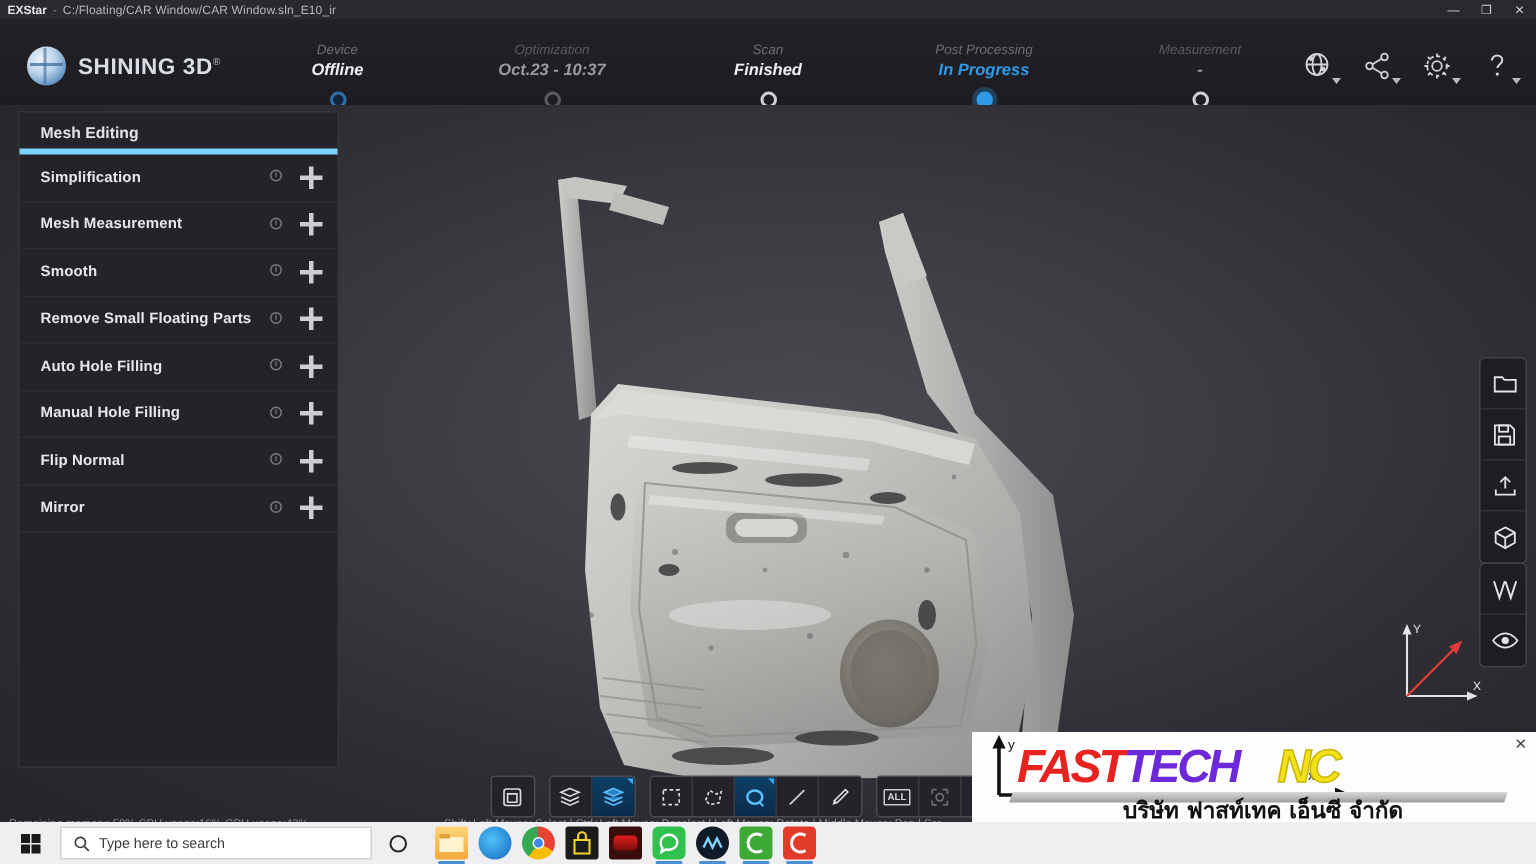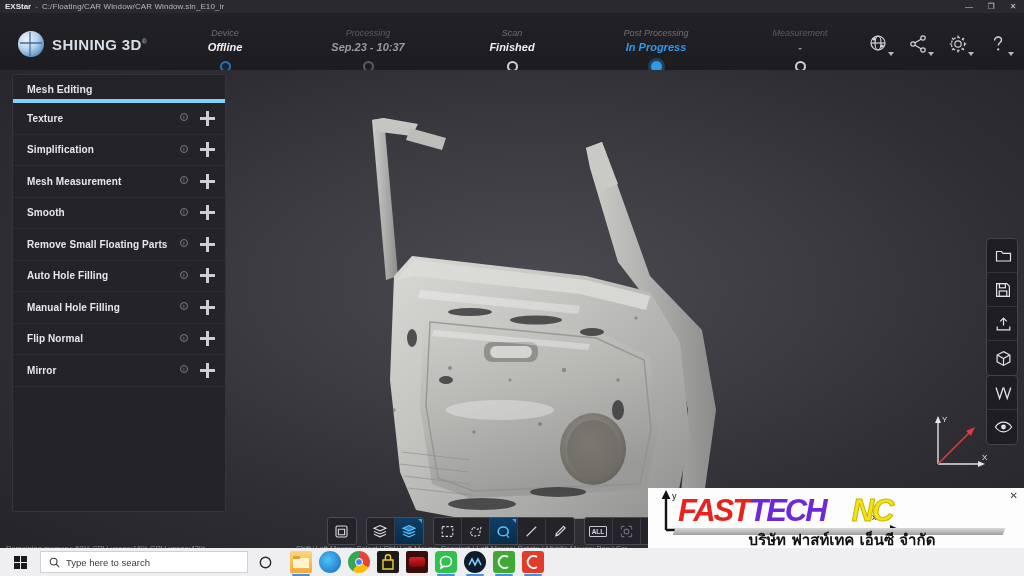--- a/index.html
+++ b/index.html
@@ -245,22 +245,22 @@
     <div class="stepper">
       <div class="rail"></div>
 
       <div class="step done-device" style="left:0px;">
         <div class="title">Device</div>
         <div class="value">Offline</div>
         <div class="dot"></div>
       </div>
 
       <div class="step dim" style="left:143px;">
-        <div class="title">Processing</div>
-        <div class="value">Sep.23 - 10:37</div>
+        <div class="title">Optimization</div>
+        <div class="value">Oct.23 - 10:37</div>
         <div class="dot" style="opacity:.35;"></div>
       </div>
 
       <div class="step" style="left:287px;">
         <div class="title">Scan</div>
         <div class="value">Finished</div>
         <div class="dot"></div>
       </div>
 
       <div class="step active" style="left:431px;">
@@ -463,26 +463,20 @@
       </svg>
     </div>
 
     <div class="datelabel">24-Sep-22</div>
   </div>
 
   <div class="panel">
     <div class="panel-title">Mesh Editing</div>
     <div class="panel-list">
 
-      <div class="panel-row">
-        <span class="label">Texture</span>
-        <i class="info-i">i</i>
-        <span style="flex:0 0 auto;width:12px;"></span>
-        <span class="plus"></span>
-      </div>
 
       <div class="panel-row">
         <span class="label">Simplification</span>
         <i class="info-i">i</i>
         <span style="flex:0 0 auto;width:12px;"></span>
         <span class="plus"></span>
       </div>
 
       <div class="panel-row">
         <span class="label">Mesh Measurement</span>

